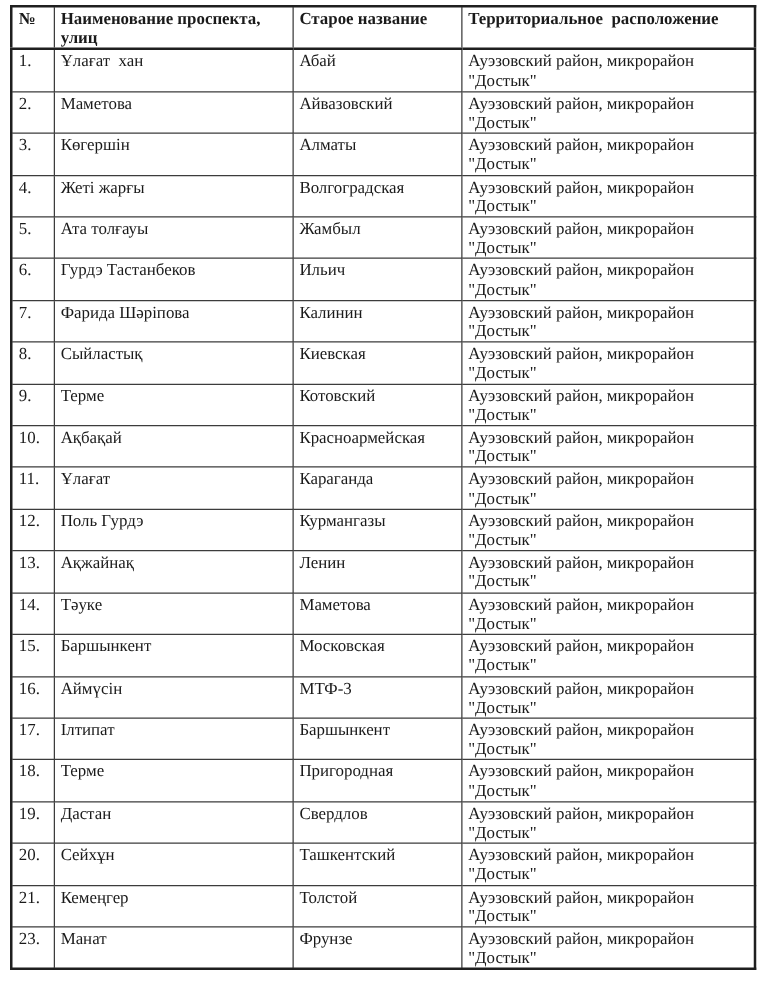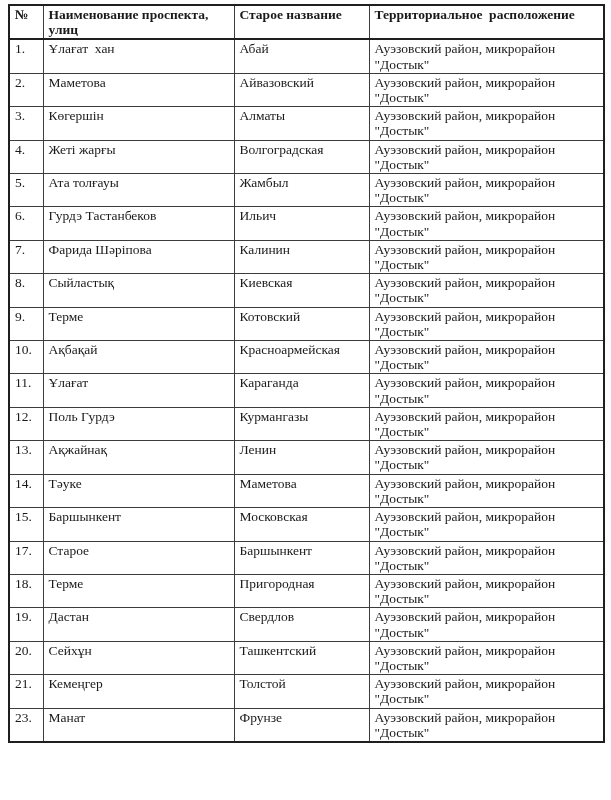--- a/index.html
+++ b/index.html
@@ -165,22 +165,29 @@
 "Достык"</td>
         </tr>
         <tr>
           <td>15.</td>
           <td>Баршынкент</td>
           <td>Московская</td>
           <td>Ауэзовский район, микрорайон
 "Достык"</td>
         </tr>
         <tr>
+          <td>16.</td>
+          <td>Аймүсін</td>
+          <td>МТФ-3</td>
+          <td>Ауэзовский район, микрорайон
+"Достык"</td>
+        </tr>
+        <tr>
           <td>17.</td>
-          <td>Старое</td>
+          <td>Ілтипат</td>
           <td>Баршынкент</td>
           <td>Ауэзовский район, микрорайон
 "Достык"</td>
         </tr>
         <tr>
           <td>18.</td>
           <td>Терме</td>
           <td>Пригородная</td>
           <td>Ауэзовский район, микрорайон
 "Достык"</td>

